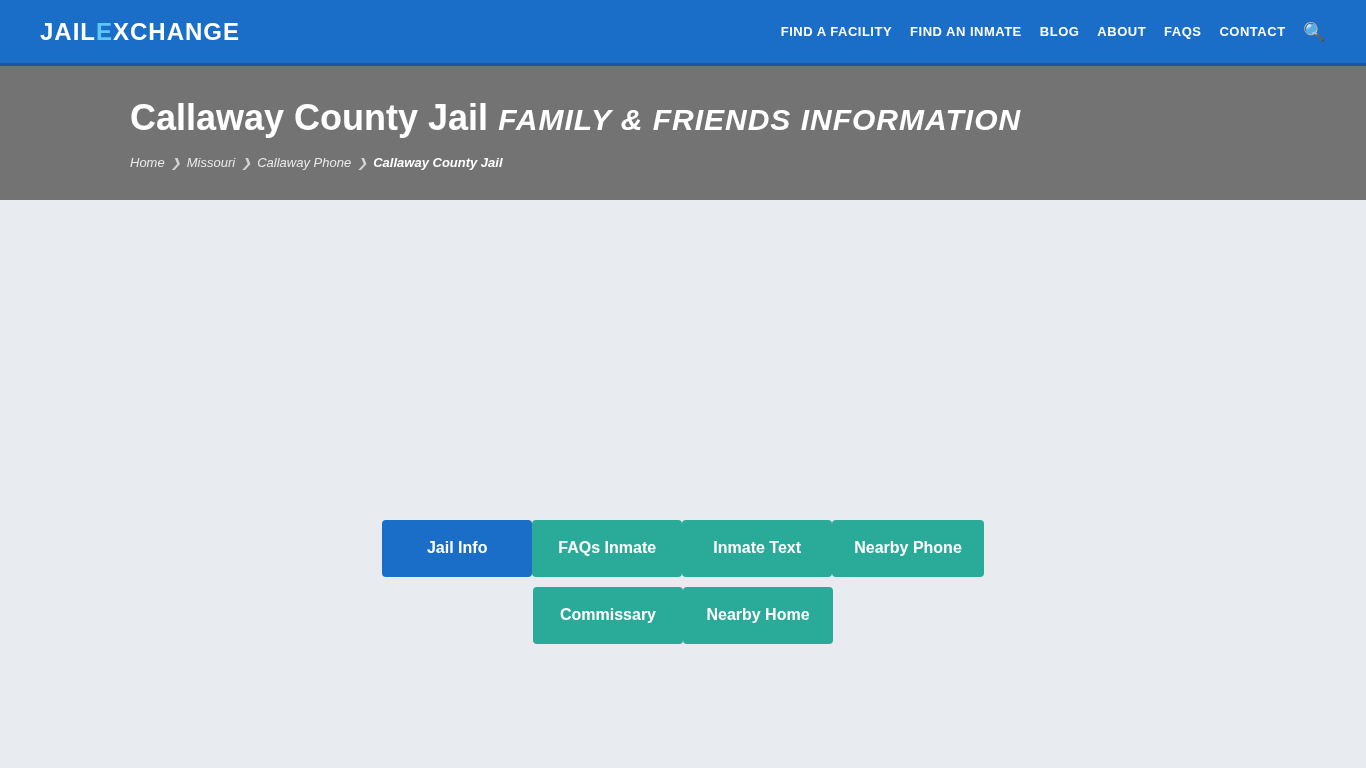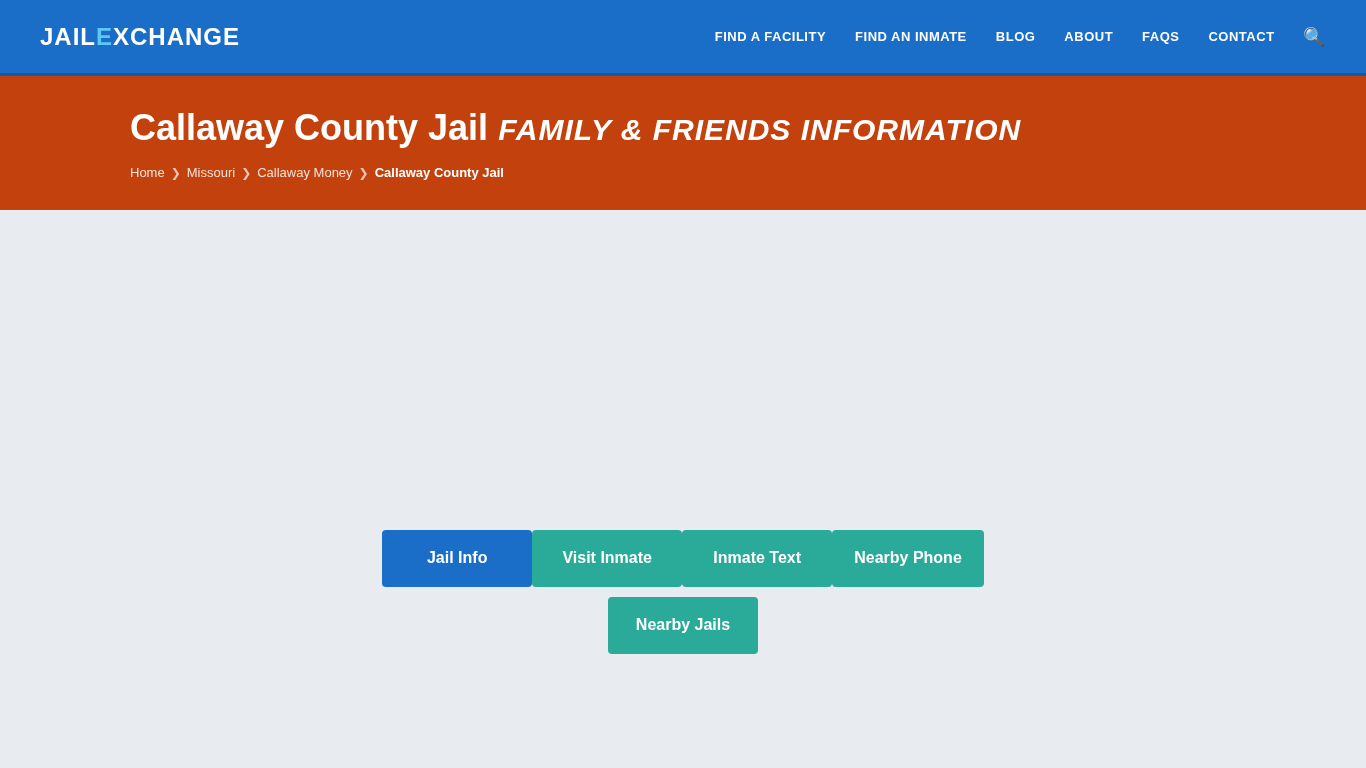--- a/index.html
+++ b/index.html
@@ -5,58 +5,58 @@
     * { margin: 0; padding: 0; box-sizing: border-box; }
     body { font-family: Arial, sans-serif; background: #e8ecf0; min-height: 768px; }
 
     
     .header {
       background: #1a6ec8;
       display: flex;
       align-items: center;
       justify-content: space-between;
       padding: 0 40px;
-      height: 76px;
+      height: 66px;
       border-bottom: 3px solid #1558a8;
     }
     .logo {
       display: flex;
       align-items: center;
       font-size: 24px;
       font-weight: 900;
       color: #fff;
       letter-spacing: 1px;
       text-transform: uppercase;
     }
     .logo-x {
       color: #5bc8f5;
     }
     .nav {
       display: flex;
       align-items: center;
-      gap: 29px;
+      gap: 18px;
     }
     .nav-item {
       color: #fff;
       font-size: 13px;
       font-weight: 700;
       text-transform: uppercase;
       cursor: pointer;
       letter-spacing: 0.5px;
       text-decoration: none;
     }
     .search-icon-wrap {
       color: #fff;
       font-size: 18px;
       cursor: pointer;
     }
 
     
     .hero {
-      background: #c2410c;
+      background: #737373;
       padding: 30px 100px 30px 130px;
     }
     .hero-title {
       font-size: 36px;
       font-weight: 900;
       color: #fff;
       margin-bottom: 16px;
       line-height: 1.2;
     }
     .hero-title-sub {
@@ -65,20 +65,21 @@
       font-size: 30px;
       color: #fff;
       letter-spacing: 1px;
     }
     .breadcrumb {
       display: flex;
       align-items: center;
       gap: 6px;
       font-size: 13px;
       color: rgba(255,255,255,0.85);
+      font-style: italic;
     }
     .breadcrumb a {
       color: rgba(255,255,255,0.85);
       text-decoration: none;
       cursor: pointer;
     }
     .breadcrumb-separator {
       color: rgba(255,255,255,0.7);
       font-size: 12px;
     }
@@ -150,31 +151,32 @@
 <section class="hero">
   <h1 class="hero-title">
     <span>Callaway County Jail</span>
     <span class="hero-title-sub"> <span>FAMILY &amp; FRIENDS INFORMATION</span></span>
   </h1>
   <nav class="breadcrumb">
     <a>Home</a>
     <span class="breadcrumb-separator">❯</span>
     <a>Missouri</a>
     <span class="breadcrumb-separator">❯</span>
-    <a>Callaway Money</a>
+    <a>Callaway Phone</a>
     <span class="breadcrumb-separator">❯</span>
     <span class="breadcrumb-current">Callaway County Jail</span>
   </nav>
 </section>
 
 <main class="main">
   <div class="buttons-section">
     <div class="buttons-row">
       <button class="btn-tab btn-blue">Jail Info</button>
-      <button class="btn-tab btn-teal">Visit Inmate</button>
+      <button class="btn-tab btn-teal">FAQs Inmate</button>
       <button class="btn-tab btn-teal">Inmate Text</button>
       <button class="btn-tab btn-teal">Nearby Phone</button>
     </div>
     <div class="buttons-row">
-      <button class="btn-tab btn-teal">Nearby Jails</button>
+      <button class="btn-tab btn-teal">Commissary</button>
+      <button class="btn-tab btn-teal">Nearby Home</button>
     </div>
   </div>
 </main>
 
 </body></html>

